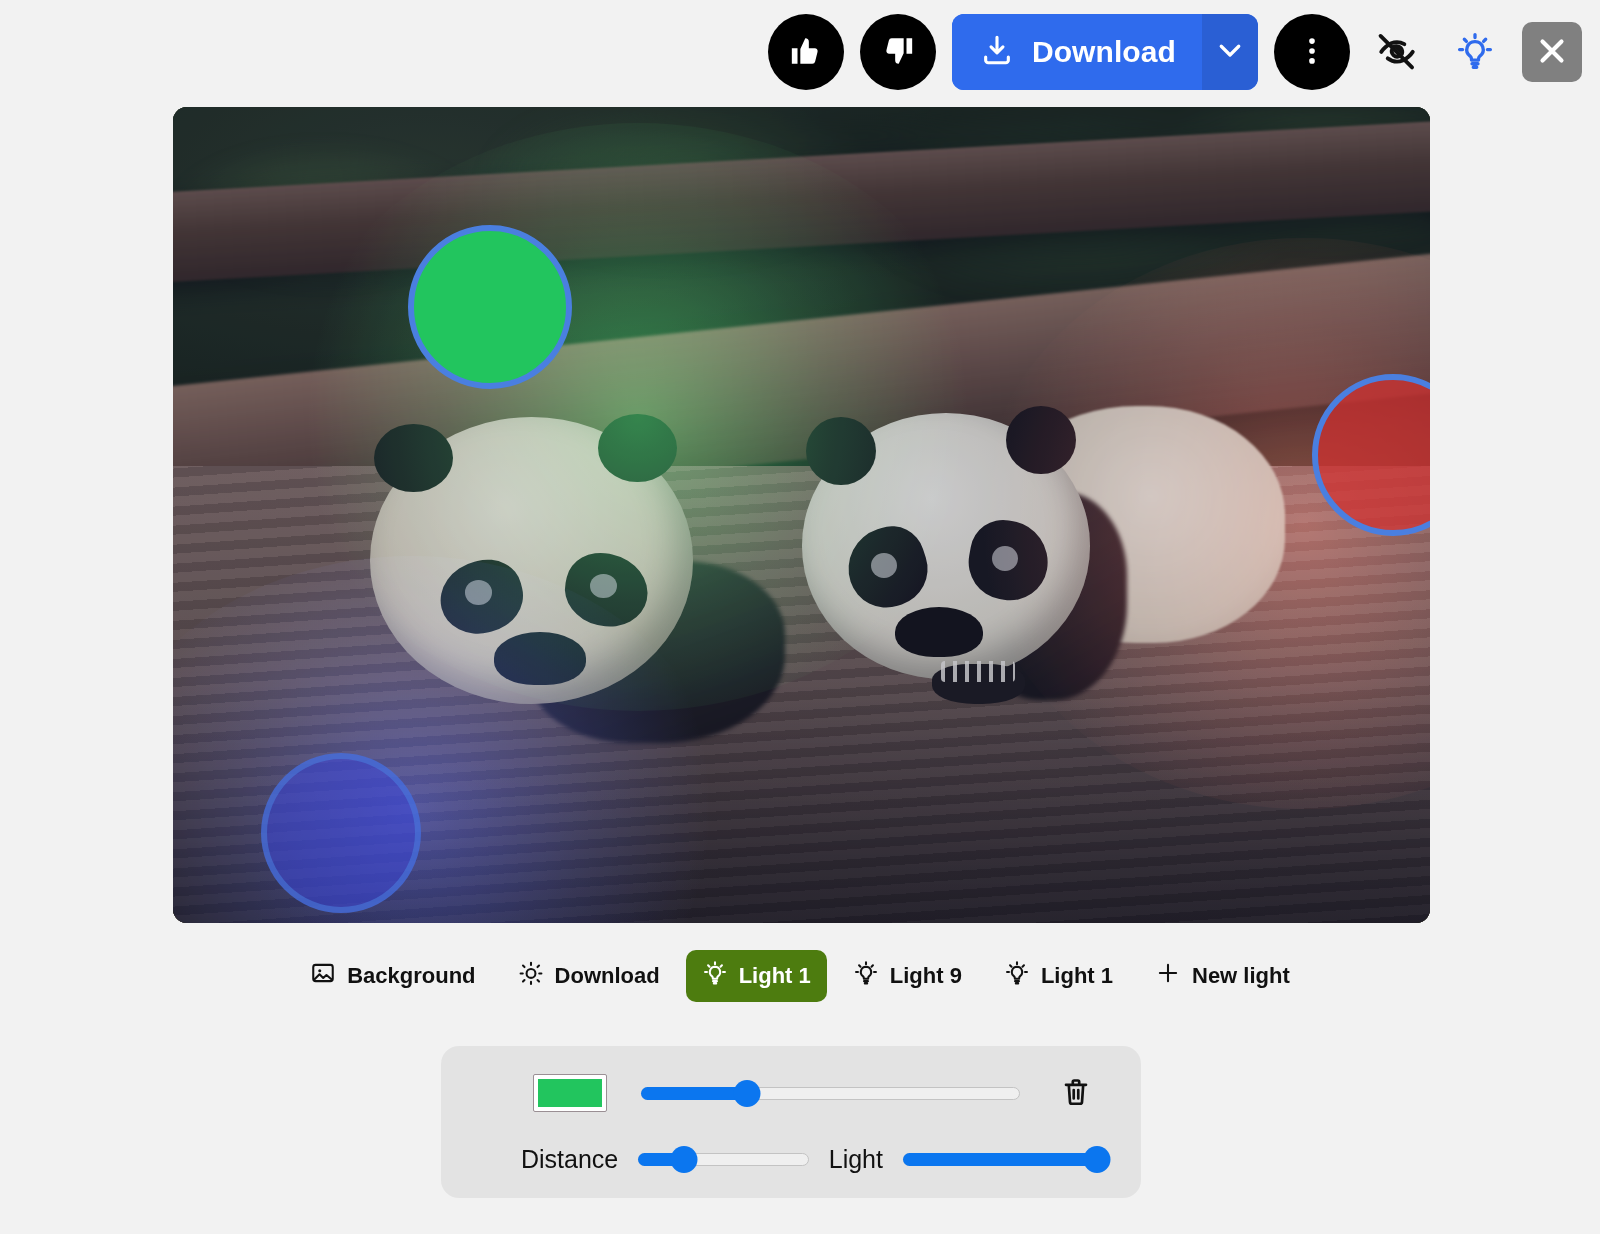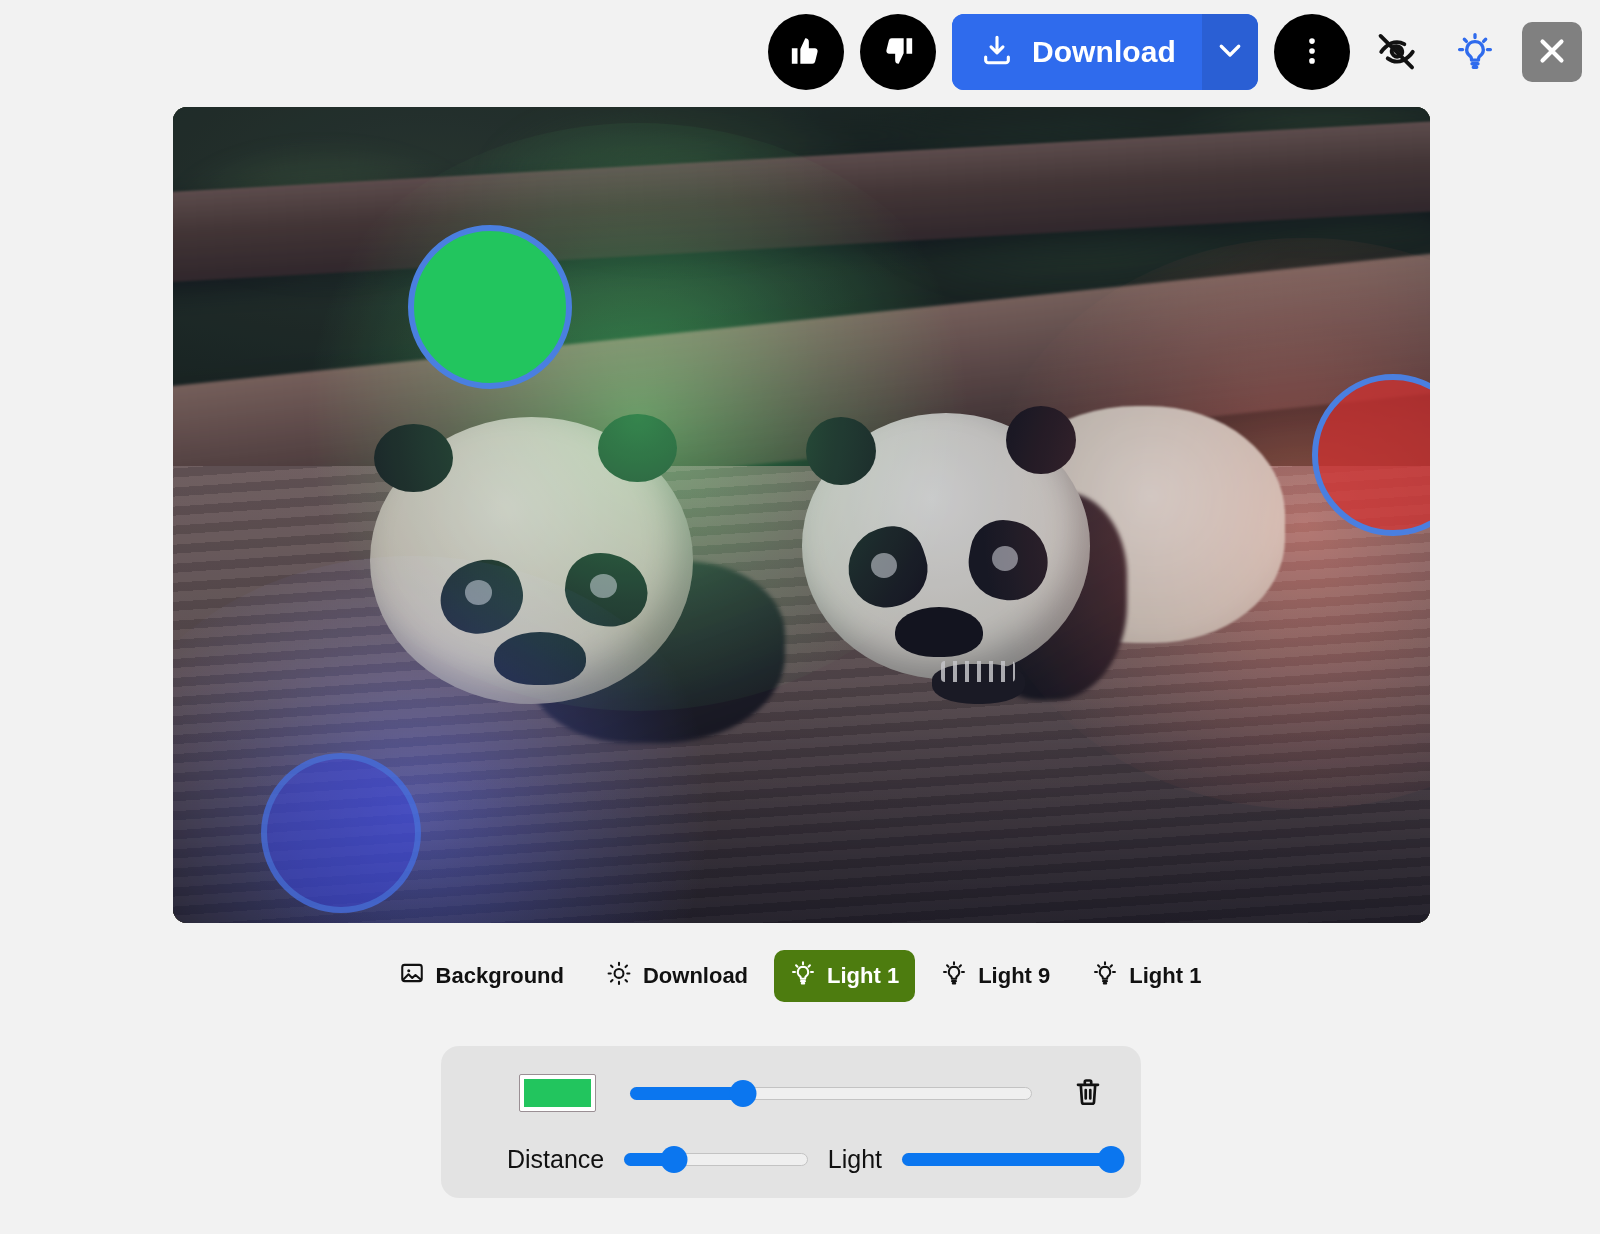--- a/index.html
+++ b/index.html
@@ -208,21 +208,21 @@
   .tab .ic-stroke { fill: none; stroke: #111; stroke-width: 1.9; stroke-linecap: round; stroke-linejoin: round; }
   .tab.active .ic-stroke { stroke: #fff; }
 
   
   .panel {
     position: absolute;
     left: 441px; top: 1046px;
     width: 700px; height: 152px;
     background: #e3e3e3;
     border-radius: 18px;
-    padding: 22px 30px;
+    padding: 22px 44px;
   }
   .panel-row {
     display: flex; align-items: center;
     height: 50px;
   }
   .panel-row.top { gap: 34px; padding-left: 48px; }
   .panel-row.bottom { gap: 20px; margin-top: 16px; padding-left: 36px; }
 
   .color-swatch {
     width: 78px; height: 38px;
@@ -441,20 +441,28 @@
     <span>
       <svg viewBox="0 0 24 24">
           <path class="ic-stroke" d="M12 2.2v1.8M5.6 4.9l1.3 1.3M18.4 4.9l-1.3 1.3M2.8 11.1h1.8M19.4 11.1h1.8"></path>
           <path class="ic-stroke" d="M12 6.3a4.8 4.8 0 0 0-2.9 8.6c.5.4.9 1.1.9 1.8v.6h4v-.6c0-.7.4-1.4.9-1.8A4.8 4.8 0 0 0 12 6.3Z"></path>
           <path class="ic-stroke" d="M10.2 19.5h3.6M10.9 21.6h2.2"></path>
         </svg>
     </span>
     <span>Light 1</span>
   </button>
 
+  <button class="tab">
+    <span>
+      <svg viewBox="0 0 24 24">
+          <path class="ic-stroke" d="M12 4.5v15M4.5 12h15" stroke-width="2.1"></path>
+        </svg>
+    </span>
+    <span>New light</span>
+  </button>
 </div>
 
 <div class="panel">
 
   <div class="panel-row top">
     <div class="color-swatch">
       <div class="fill" id="swatch-fill" style="background: rgb(34, 197, 94);"></div>
     </div>
 
     <div class="slider" id="slider-intensity">

